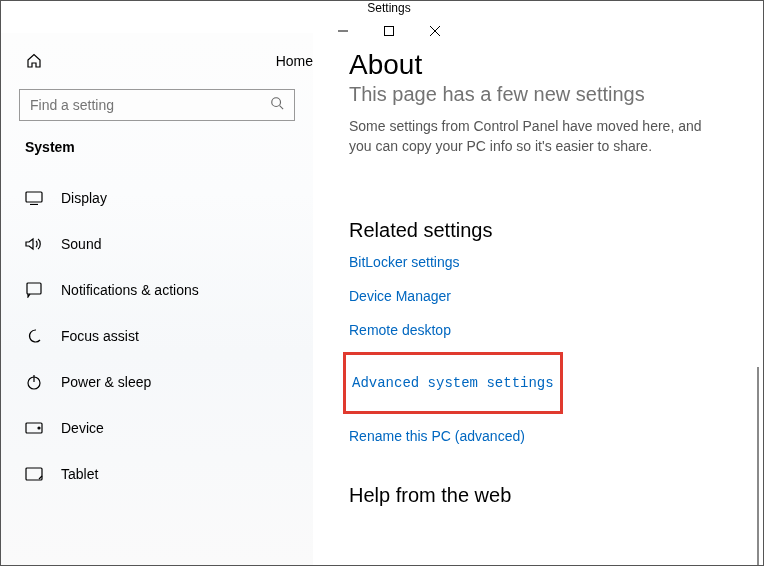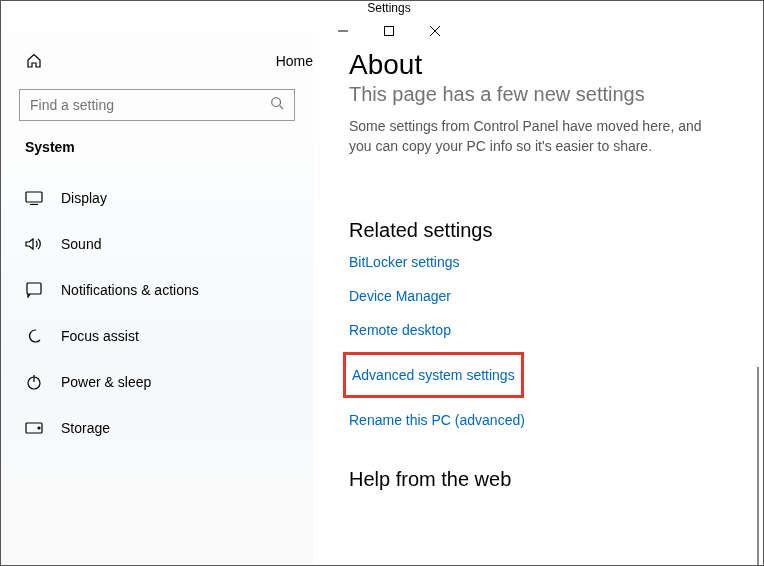--- a/index.html
+++ b/index.html
@@ -28,21 +28,21 @@
     .nav-icon { width: 18px; display: flex; align-items: center; justify-content: center; color: #000; }
 
     
     .main { flex: 1; padding: 16px 24px 0 36px; overflow: hidden; position: relative; }
     .about-title { font-size: 28px; font-weight: 400; margin-bottom: 2px; }
     .subtitle { font-size: 20px; font-weight: 400; color: #737373; margin-bottom: 10px; }
     .description { font-size: 14px; color: #555; line-height: 1.45; max-width: 370px; }
     .section-header { font-size: 20px; font-weight: 400; color: #000; margin-top: 62px; margin-bottom: 12px; }
     .section-header.help { margin-top: 40px; }
     .link { display: block; font-size: 14px; color: #0067c0; margin-bottom: 18px; cursor: pointer; }
-    .link.highlighted { display: inline-block; border: 3px solid #e03a2f; padding: 12px 6px; margin-left: -6px; margin-top: -4px; margin-bottom: 14px; }
+    .link.highlighted { display: inline-block; border: 3px solid #e03a2f; padding: 20px 6px; margin-left: -6px; margin-top: -4px; margin-bottom: 14px; font-family: Liberation Mono, monospace; }
 
     
     .scrollbar { position: absolute; right: 4px; top: 334px; width: 2px; height: 200px; background: #8a8a8a; }
   </style>
 </head>
 <body>
 
 <div class="title-bar">
   <span class="title-text">Settings</span>
   <div class="window-controls">
@@ -137,21 +137,30 @@
         </span>
         <span class="nav-label">Power &amp; sleep</span>
       </div>
       <div class="nav-item">
         <span class="nav-icon">
           <svg width="18" height="12" viewBox="0 0 18 12" fill="none" stroke="#000" stroke-width="1.2">
               <rect x="1" y="1" width="16" height="10" rx="1"></rect>
               <circle cx="14" cy="6" r="1" fill="#000"></circle>
             </svg>
         </span>
-        <span class="nav-label">Storage</span>
+        <span class="nav-label">Device</span>
+      </div>
+      <div class="nav-item">
+        <span class="nav-icon">
+          <svg width="18" height="14" viewBox="0 0 18 14" fill="none" stroke="#000" stroke-width="1.2">
+              <rect x="1" y="1" width="16" height="12" rx="1"></rect>
+              <line x1="14" y1="12" x2="17" y2="9"></line>
+            </svg>
+        </span>
+        <span class="nav-label">Tablet</span>
       </div>
     </div>
   </div>
 
   <div class="main">
     <div class="about-title">About</div>
     <div class="subtitle">This page has a few new settings</div>
     <div class="description">Some settings from Control Panel have moved here, and you can copy your PC info so it's easier to share.</div>
 
     <div class="section-header">Related settings</div>

